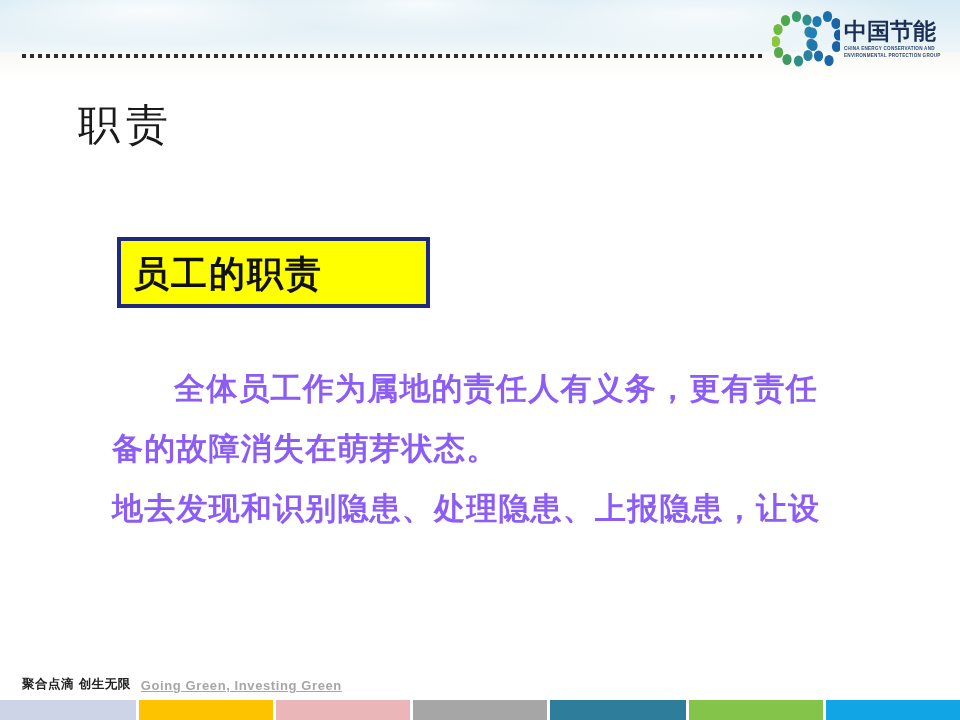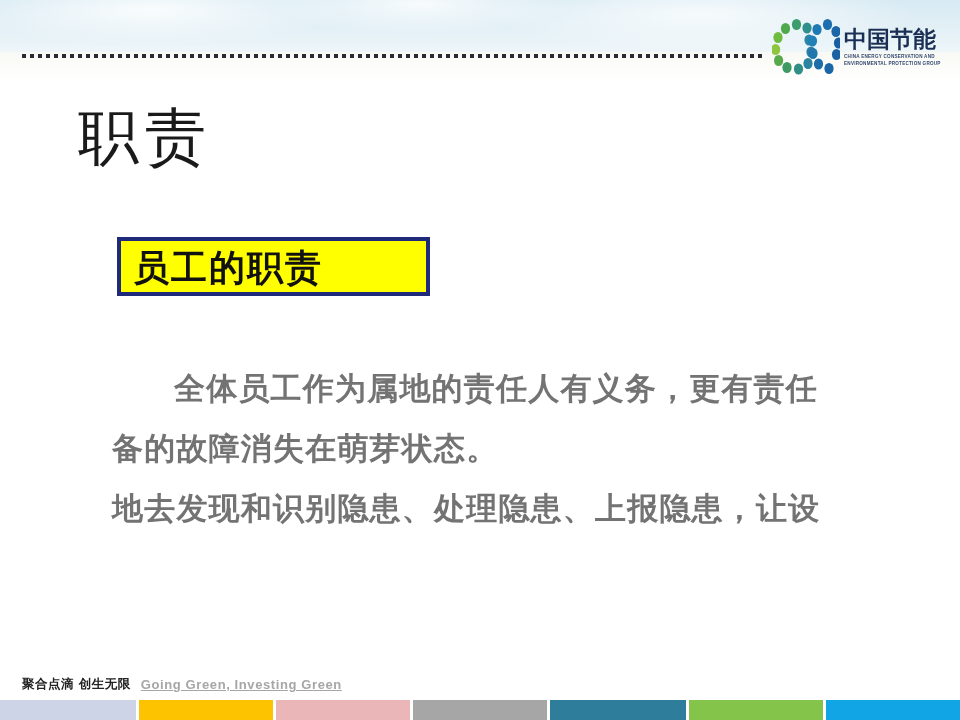--- a/index.html
+++ b/index.html
@@ -53,21 +53,21 @@
     height: 4px;
     background-image: linear-gradient(to right, #2b2b36 0 4px, rgba(0,0,0,0) 4px 8px);
     background-size: 8px 4px;
     background-repeat: repeat-x;
   }
 
   
   .logo {
     position: absolute;
     left: 772px;
-    top: 16px;
+    top: 8px;
     width: 180px;
     height: 62px;
     display: flex;
     align-items: center;
   }
   .logo-mark {
     width: 68px;
     height: 58px;
     flex: 0 0 auto;
   }
@@ -97,34 +97,34 @@
     max-width: 112px;
     white-space: normal;
   }
 
   
   .slide-title {
     position: absolute;
     left: 78px;
     top: 100px;
     font-family: "DejaVu Serif", "Liberation Serif", serif;
-    font-size: 61px;
+    font-size: 42px;
     font-weight: normal;
     color: #1a1a1a;
     letter-spacing: 6px;
     line-height: 1.2;
   }
 
   
   .callout {
     position: absolute;
     left: 117px;
     top: 237px;
     width: 313px;
-    height: 59px;
+    height: 71px;
     box-sizing: border-box;
     background: #ffff00;
     border: 4px solid #1f2a7a;
     display: flex;
     align-items: center;
     justify-content: flex-start;
   }
   .callout-text {
     font-family: "DejaVu Serif", "Liberation Serif", serif;
     font-size: 36px;
@@ -140,36 +140,36 @@
   .body-block {
     position: absolute;
     left: 112px;
     top: 358px;
     width: 740px;
   }
   .body-line {
     font-family: "DejaVu Sans", sans-serif;
     font-size: 31px;
     font-weight: bold;
-    color: #737373;
+    color: #8b5cf6;
     letter-spacing: 1.2px;
     line-height: 60px;
     white-space: nowrap;
   }
   .body-line.indented {
     text-indent: 62px;
   }
 
   
   .footer-tagline {
     position: absolute;
     left: 22px;
     top: 676px;
     display: flex;
-    align-items: center;
+    align-items: flex-end;
     gap: 10px;
   }
   .tagline-cn {
     font-family: "DejaVu Sans", sans-serif;
     font-size: 12.5px;
     font-weight: bold;
     color: #222222;
     letter-spacing: 0.5px;
     white-space: nowrap;
   }

